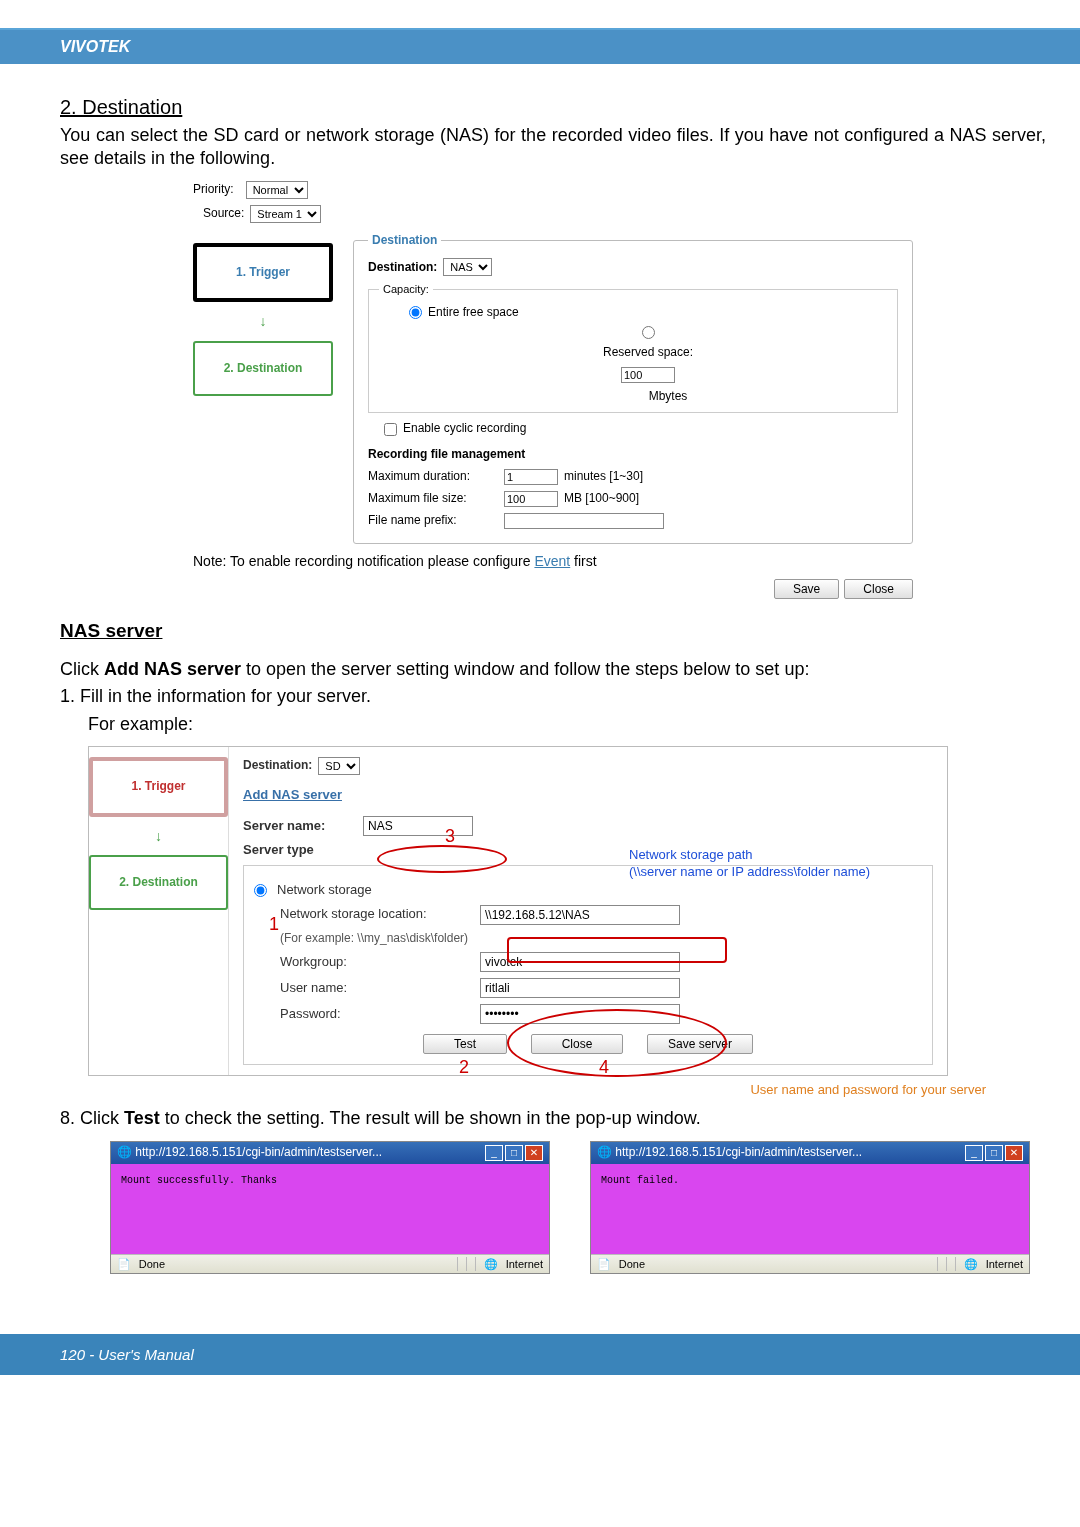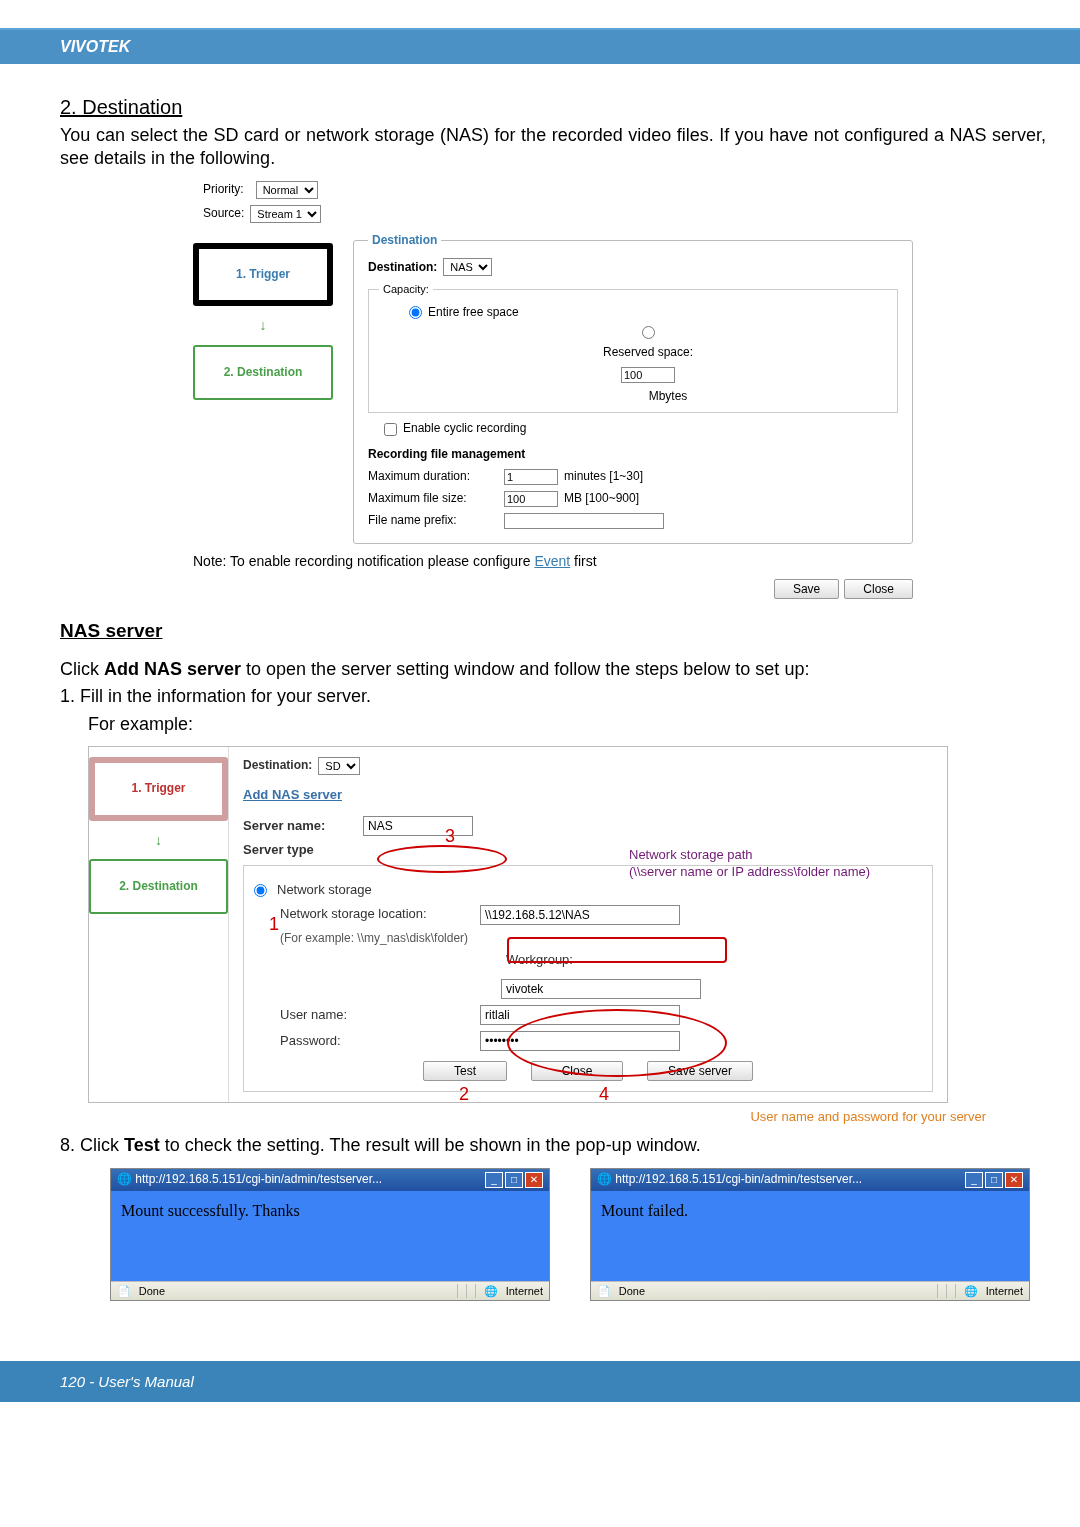--- a/index.html
+++ b/index.html
@@ -7,21 +7,21 @@
   .header-band { background: #fff; border-bottom: 2px solid #5aa5d8; height: 30px; }
   .subheader { background: #4b91c6; color: #fff; font-style: italic; font-weight: bold; padding: 8px 0 8px 60px; font-size: 16px; }
   .page-content { padding: 30px 34px 20px 60px; font-size: 18px; line-height: 1.3; }
   .sect-title { text-decoration: underline; font-size: 20px; margin-bottom: 4px; }
   .body-text { text-align: justify; margin-bottom: 10px; }
   .img1 { margin: 10px auto 20px auto; width: 720px; }
   .row { display: flex; align-items: center; gap: 6px; font-size: 12px; }
   .lbl { font-size: 12px; }
   select, input[type=text] { font-size: 11px; padding: 1px 2px; border: 1px solid #888; background: #fff; }
   .steps-col { width: 140px; text-align: center; font-size: 12px; }
-  .step-box { border: 6px solid #000000; border-radius: 3px; padding: 18px 8px; margin: 10px auto; color: #3a7db0; font-weight: bold; font-size: 12px; }
+  .step-box { border: 4px solid #000000; border-radius: 3px; padding: 18px 8px; margin: 10px auto; color: #3a7db0; font-weight: bold; font-size: 12px; }
   .step-box.active { border: 2px solid #4aa04a; color: #4aa04a; }
   .arrow-down { color: #4aa04a; font-size: 14px; }
   .flex-row { display: flex; gap: 20px; }
   .dest-fieldset { border: 1px solid #bbb; border-radius: 3px; padding: 10px 14px 14px 14px; flex: 1; }
   .fs-legend { color: #3a7db0; font-size: 12px; padding: 0 4px; font-weight: bold; }
   .inner-fieldset { border: 1px solid #ccc; padding: 8px 10px; margin-top: 6px; }
   .inner-legend { font-size: 11px; padding: 0 4px; }
   .chk { vertical-align: middle; }
   .subhead { font-weight: bold; font-size: 12px; margin: 10px 0 6px 0; }
   .note-row { font-size: 14px; margin-top: 8px; }
@@ -29,32 +29,32 @@
   .btns { text-align: right; margin-top: 6px; }
   .btn { border: 1px solid #999; background: linear-gradient(#fefefe,#e0e0e0); padding: 2px 18px; font-size: 12px; cursor: pointer; border-radius: 2px; }
   .nas-title { text-decoration: underline; font-weight: bold; font-size: 19px; margin-bottom: 14px; }
   .step-text { font-size: 18px; margin-bottom: 4px; }
   .indent { margin-left: 28px; }
   .img2 { border: 1px solid #bbb; margin: 10px 0 6px 28px; width: 860px; position: relative; }
   .img2-inner { display: flex; }
   .img2-form { flex: 1; padding: 10px 14px; font-size: 13px; color: #333; }
   .addnas { color: #3870a8; text-decoration: underline; font-weight: bold; font-size: 13px; }
   .annot-red { color: #c00; font-size: 18px; position: absolute; }
-  .annot-orange { color: #701a75; font-size: 13px; }
+  .annot-orange { color: #1d4ed8; font-size: 13px; }
   .red-circle { border: 2px solid #c00; border-radius: 50%; position: absolute; pointer-events: none; }
   .red-box { border: 2px solid #c00; border-radius: 4px; position: absolute; pointer-events: none; }
   .note-user { color: #e08020; font-size: 13px; text-align: right; margin: 4px 60px 8px 0; }
   .popups { display: flex; gap: 40px; margin: 10px 0 0 50px; }
   .popup { width: 440px; border: 1px solid #888; }
   .popup-title { background: linear-gradient(#3670b8,#2050a0); color: #fff; font-size: 12px; padding: 3px 6px; display: flex; align-items: center; justify-content: space-between; }
   .winctrls { display: flex; gap: 2px; }
   .winbtn { width: 18px; height: 16px; border: 1px solid #fff; text-align: center; font-size: 10px; line-height: 14px; }
   .winbtn.cls { background: #d04020; color: #fff; }
   .winbtn.mm { background: #3a74c0; color: #fff; }
-  .popup-body { background: #3b82f6; padding: 10px; font-family: Liberation Serif, serif; font-size: 16px; min-height: 90px; }
+  .popup-body { background: #d946ef; padding: 10px; font-family: Liberation Mono, monospace; font-size: 10px; min-height: 90px; }
   .popup-status { background: linear-gradient(#f0f0e8,#e0e0d0); border-top: 1px solid #bbb; display: flex; font-size: 11px; padding: 2px 6px; align-items: center; gap: 8px; }
   .status-seg { border-left: 1px solid #bbb; height: 14px; }
   .globe { color: #2a70c0; }
   .footer { background: #3a84ba; color: #fff; font-style: italic; padding: 12px 0 12px 60px; margin-top: 40px; font-size: 15px; }
   .input-narrow { width: 54px; }
   .input-wide { width: 160px; }
   .radio-lbl { font-size: 12px; }
   .form-row { display: flex; align-items: center; gap: 10px; margin: 6px 0; font-size: 13px; }
   .form-row .lbl2 { width: 190px; }
   .img2 input[type=text], .img2 input[type=password] { border: 1px solid #888; height: 20px; padding: 1px 4px; font-size: 12px; }
@@ -63,21 +63,21 @@
 <body>
 
 <div class="header-band"></div>
 <div class="subheader">VIVOTEK</div>
 
 <div class="page-content">
   <div class="sect-title">2. Destination</div>
   <div class="body-text">You can select the SD card or network storage (NAS) for the recorded video files. If you have not configured a NAS server, see details in the following.</div>
 
   <div class="img1">
-    <div class="row" style="margin-left:10px;gap:12px;">
+    <div class="row" style="gap:12px;">
       <span class="lbl">Priority:</span>
       <select><option>Normal</option></select>
     </div>
     <div class="row" style="margin:6px 0 10px 10px;">
       <span class="lbl">Source:</span>
       <select><option>Stream 1</option></select>
     </div>
     <div class="flex-row">
       <div class="steps-col">
         <div class="step-box">1.  Trigger</div>
@@ -163,21 +163,21 @@
         <div style="border:1px solid #ccc;padding:10px;margin-top:6px;position:relative;">
           <div class="form-row">
             <input type="radio" checked="" style="">
             <span>Network storage</span>
           </div>
           <div class="form-row" style="padding-left:26px;align-items:center;">
             <span class="lbl2">Network storage location:</span>
             <input type="text" style="width: 200px;" value="\\192.168.5.12\NAS">
           </div>
           <div style="padding-left:26px;font-size:12px;color:#555;margin:2px 0 6px 0;">(For example: \\my_nas\disk\folder)</div>
-          <div class="form-row" style="padding-left:26px;flex-direction:column;">
+          <div class="form-row" style="padding-left:26px;">
             <span class="lbl2">Workgroup:</span>
             <input type="text" style="width: 200px;" value="vivotek">
           </div>
           <div class="form-row" style="padding-left:26px;">
             <span class="lbl2">User name:</span>
             <input type="text" style="width: 200px;" value="ritlali">
           </div>
           <div class="form-row" style="padding-left:26px;">
             <span class="lbl2">Password:</span>
             <input type="password" style="width: 200px;" value="••••••••">

